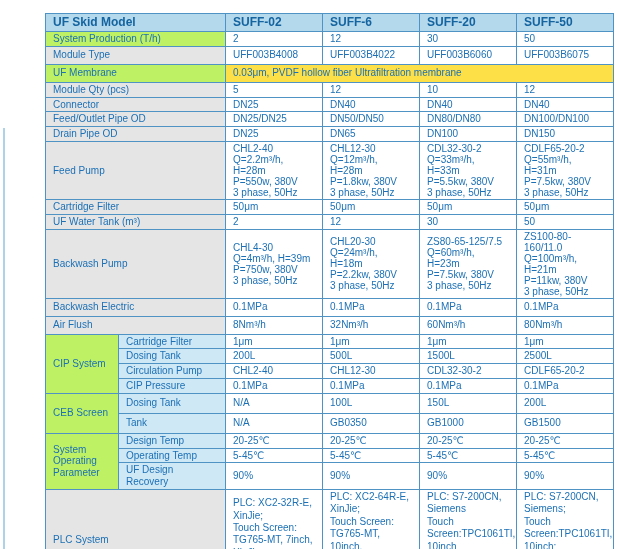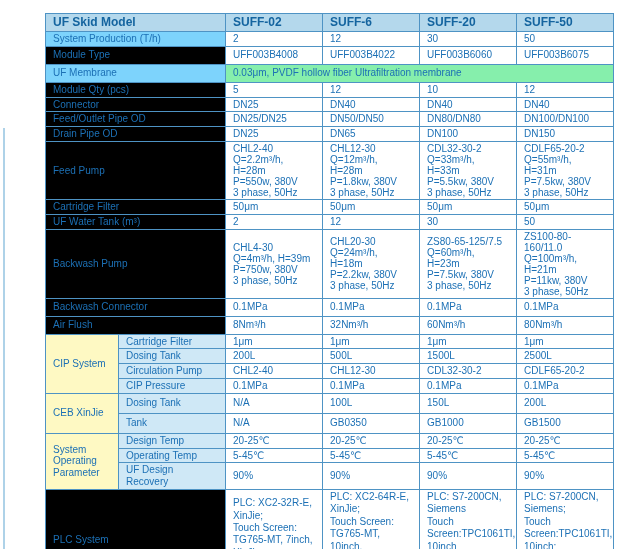--- a/index.html
+++ b/index.html
@@ -22,26 +22,26 @@
     padding:1px 7px;
     vertical-align:middle;
     text-align:left;
     overflow:hidden;
     white-space:pre-line;
     font-weight:normal;
   }
   tr.hdr th{
     background:#b4d8ec;font-weight:bold;font-size:12px;color:#14649f;
   }
-  td.lbl{background:#000000;}
-  td.lbl-white{background:#7dd3fc;}
-  td.grp{background:#fef9c3;}
+  td.lbl{background:#e5e5e5;}
+  td.lbl-white{background:#bef264;}
+  td.grp{background:#bef264;}
   td.sub{background:#cfe8f6;}
   td.val{background:#ffffff;}
-  td.span-center{text-align:center;background:#86efac;}
+  td.span-center{text-align:center;background:#fde047;}
   table.spec{border-bottom:2px solid #4e93c4;}
   tr.h18{height:18px} tr.h14{height:14px} tr.h44{height:44px}
   tr.h13{height:13px} tr.h20{height:20px} tr.h23{height:23px}
   tr.h86{height:86px}
   tr.h44 td{line-height:11px}
   tr.h86 td{line-height:12.4px}
 </style>
 </head>
 <body>
 
@@ -169,21 +169,21 @@
 Q=60m³/h, H=23m
 P=7.5kw, 380V
 3 phase, 50Hz</td>
     <td class="val">ZS100-80-160/11.0
 Q=100m³/h, H=21m
 P=11kw, 380V
 3 phase, 50Hz</td>
   </tr>
 
   <tr class="h18">
-    <td colspan="2" class="lbl">Backwash Connector</td>
+    <td colspan="2" class="lbl">Backwash Electric</td>
     <td class="val">0.1MPa</td>
     <td class="val">0.1MPa</td>
     <td class="val">0.1MPa</td>
     <td class="val">0.1MPa</td>
   </tr>
 
   <tr class="h18">
     <td colspan="2" class="lbl">Air Flush</td>
     <td class="val">8Nm³/h</td>
     <td class="val">32Nm³/h</td>
@@ -215,21 +215,21 @@
   </tr>
   <tr class="h13">
     <td class="sub">CIP Pressure</td>
     <td class="val">0.1MPa</td>
     <td class="val">0.1MPa</td>
     <td class="val">0.1MPa</td>
     <td class="val">0.1MPa</td>
   </tr>
 
   <tr class="h20">
-    <td rowspan="2" class="grp">CEB XinJie</td>
+    <td rowspan="2" class="grp">CEB Screen</td>
     <td class="sub">Dosing Tank</td>
     <td class="val">N/A</td>
     <td class="val">100L</td>
     <td class="val">150L</td>
     <td class="val">200L</td>
   </tr>
   <tr class="h20">
     <td class="sub">Tank</td>
     <td class="val">N/A</td>
     <td class="val">GB0350</td>

